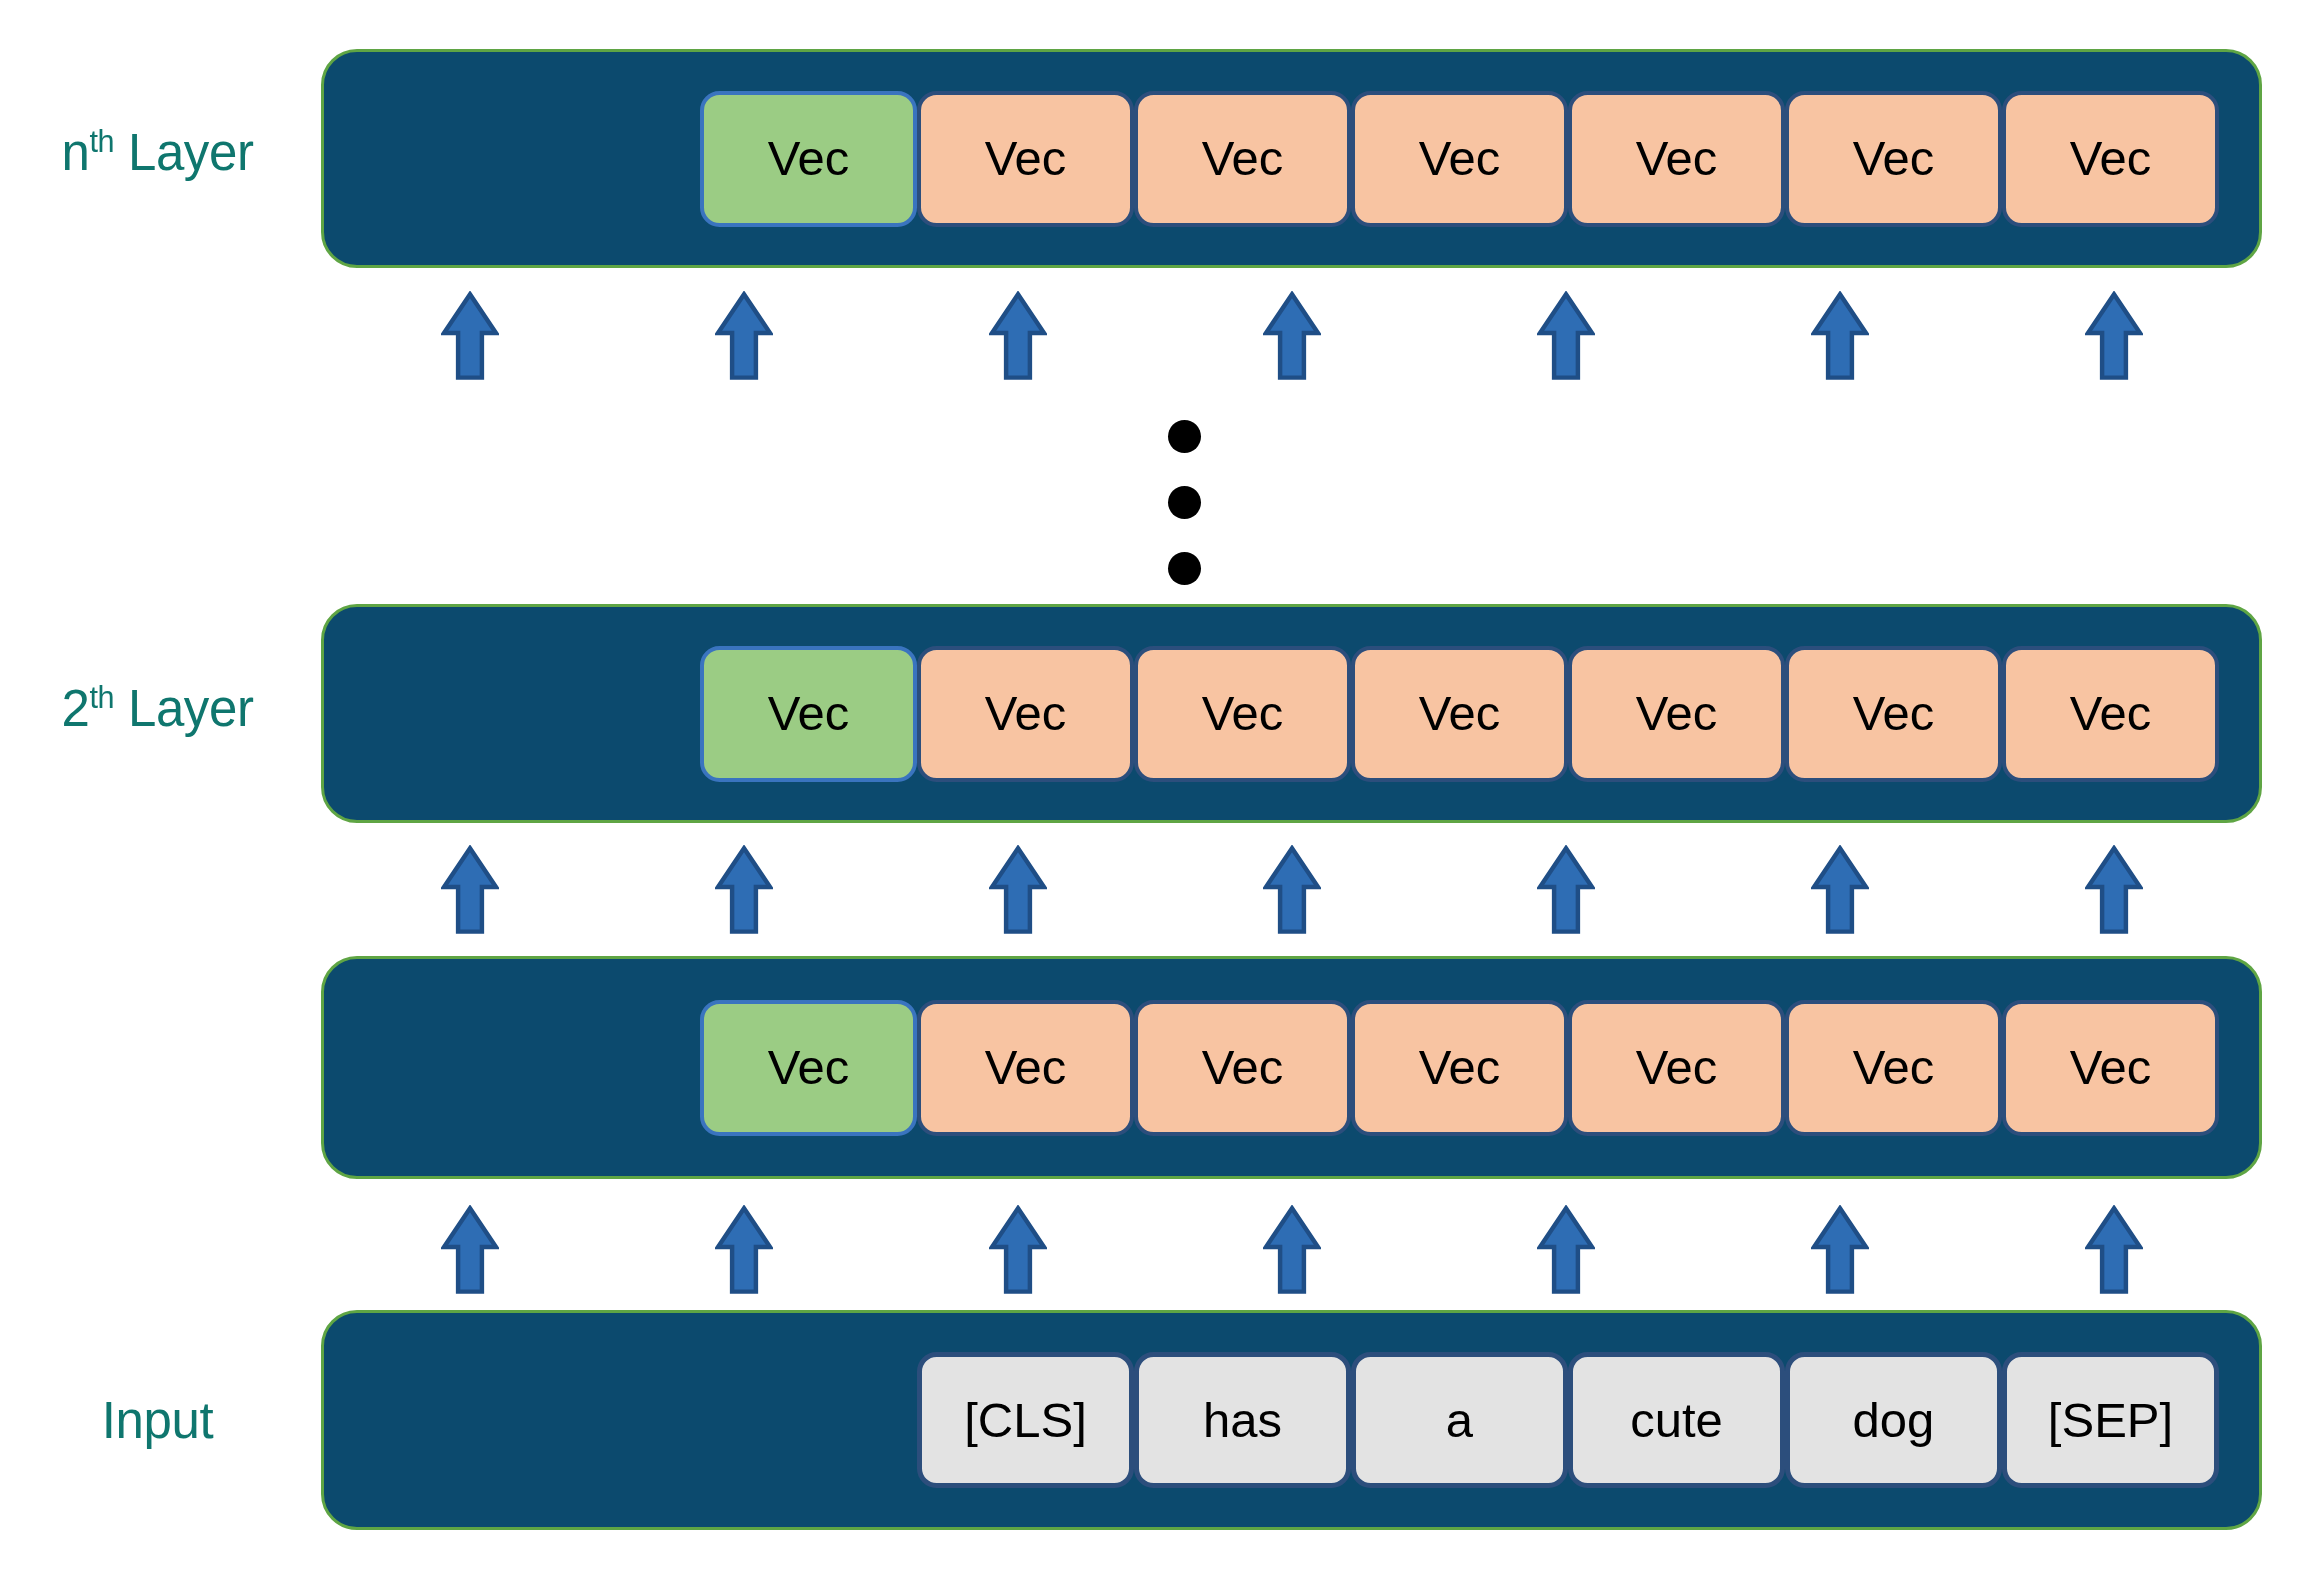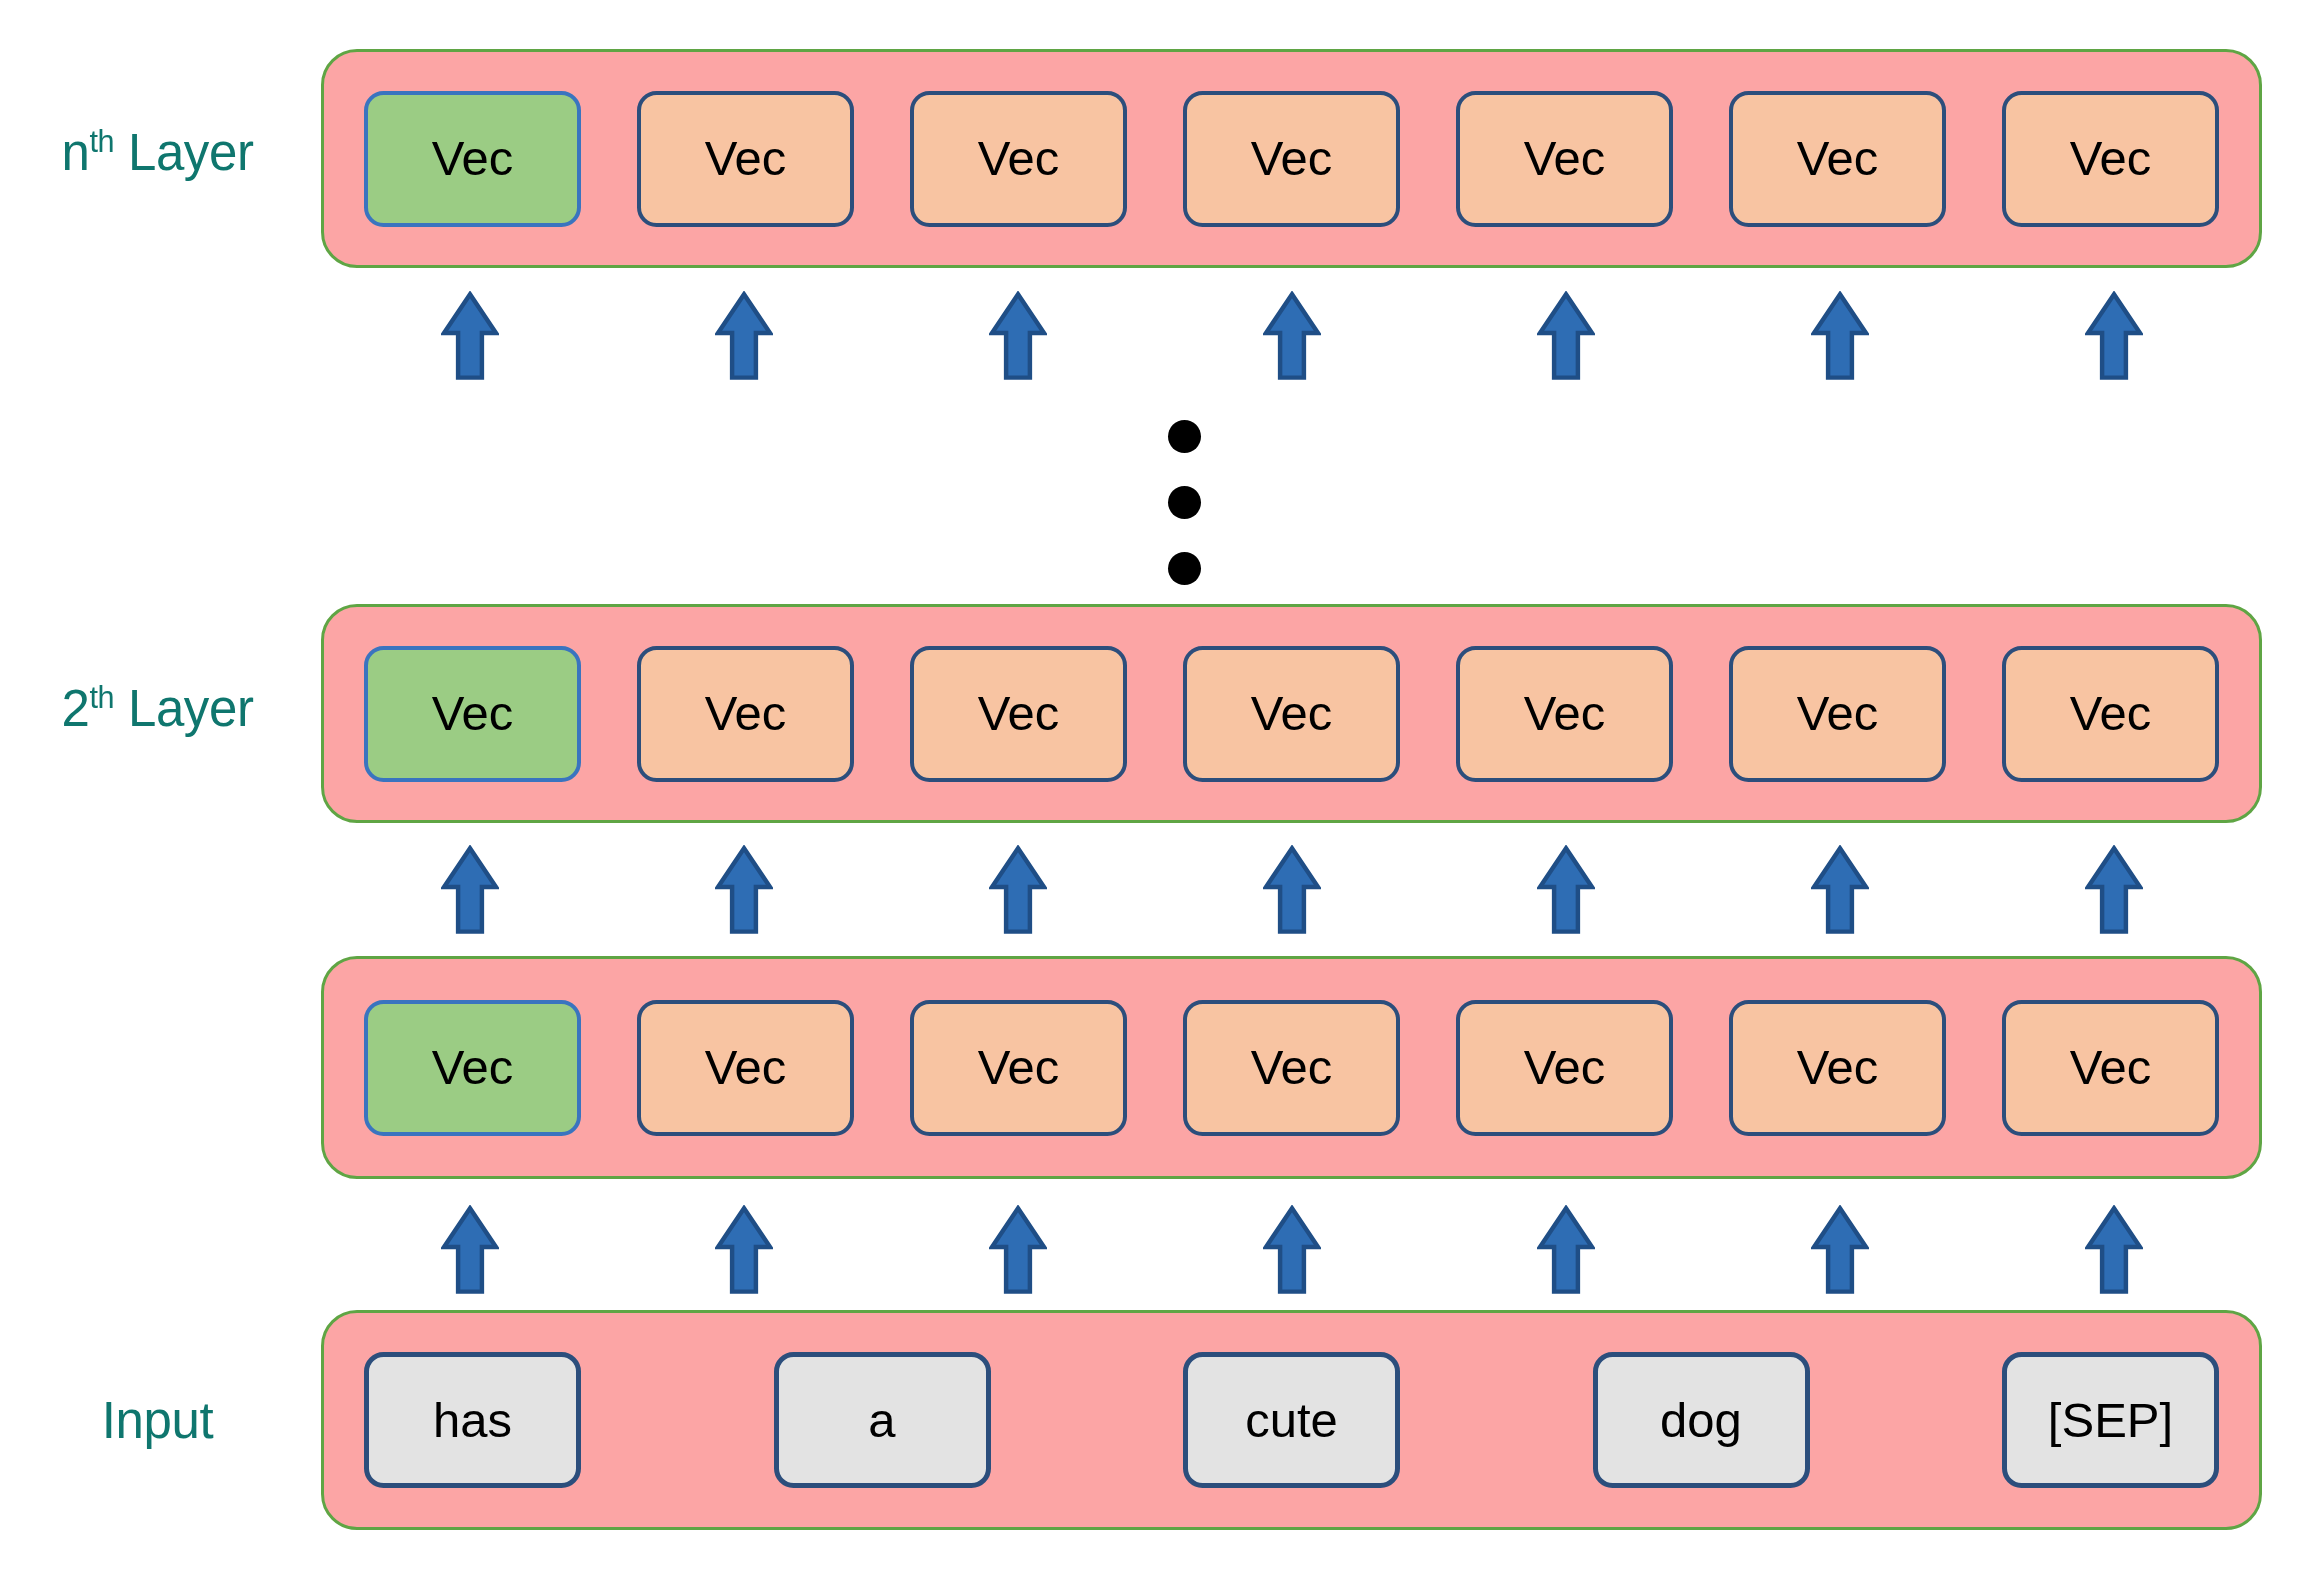--- a/index.html
+++ b/index.html
@@ -40,24 +40,24 @@
   }
 
   
   .layer-box {
     position: absolute;
     left: 321px;
     width: 1941px;
     box-sizing: border-box;
     border: 3.7px solid #5FA544;
     border-radius: 36px;
-    background: #fca5a5;
+    background: #0c4a6e;
     display: flex;
     align-items: center;
-    justify-content: space-between;
+    justify-content: flex-end;
     padding: 0 40px;
   }
 
   
   .cell {
     box-sizing: border-box;
     display: flex;
     align-items: center;
     justify-content: center;
     font-size: 49px;
@@ -322,20 +322,23 @@
         </svg>
       </div>
   </div>
 
   <div class="row-label" style="top:1395px;">
     <span>Input</span><sup></sup><span></span>
   </div>
 
   <div class="layer-box" style="top:1310px; height:220px;">
     <div class="cell token">
+        <span>[CLS]</span>
+      </div>
+    <div class="cell token">
         <span>has</span>
       </div>
     <div class="cell token">
         <span>a</span>
       </div>
     <div class="cell token">
         <span>cute</span>
       </div>
     <div class="cell token">
         <span>dog</span>

